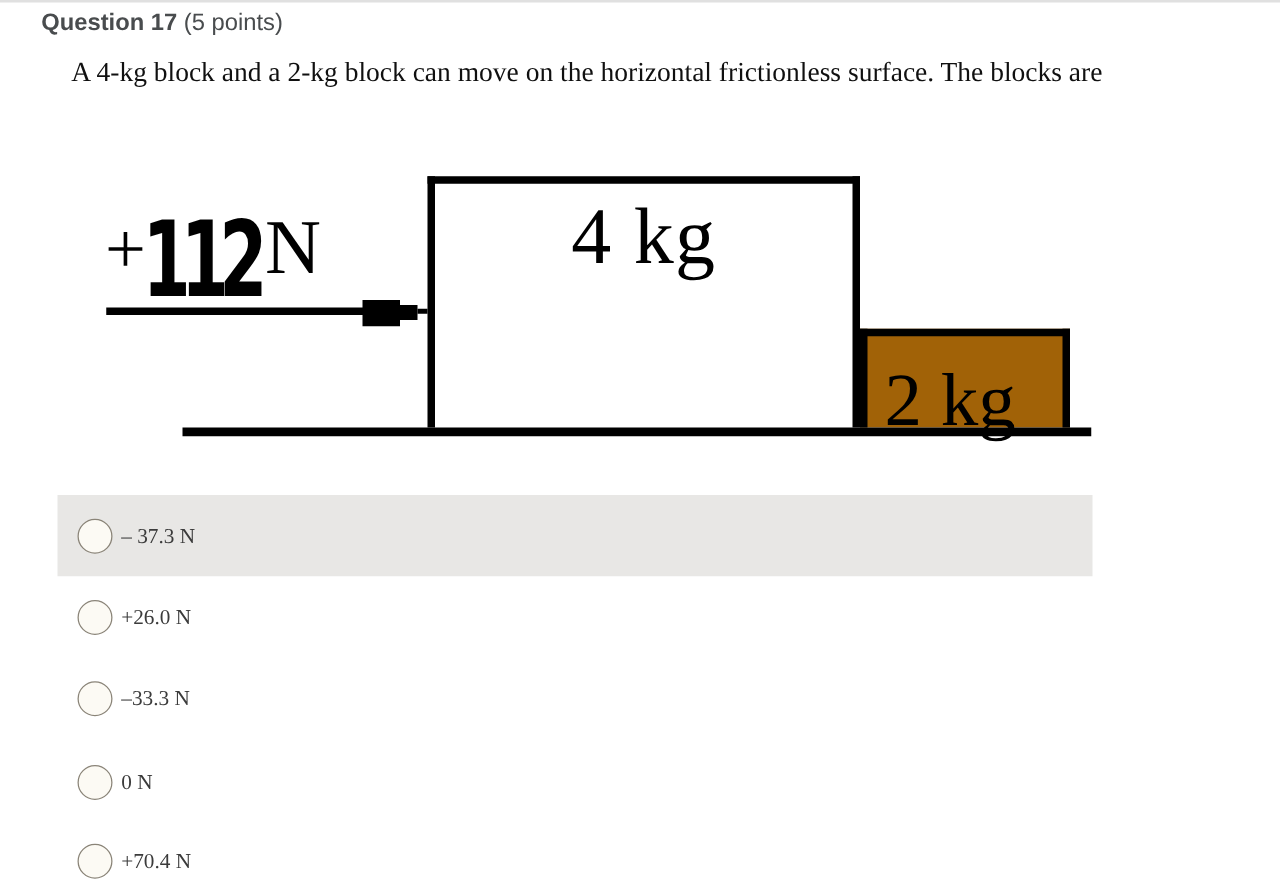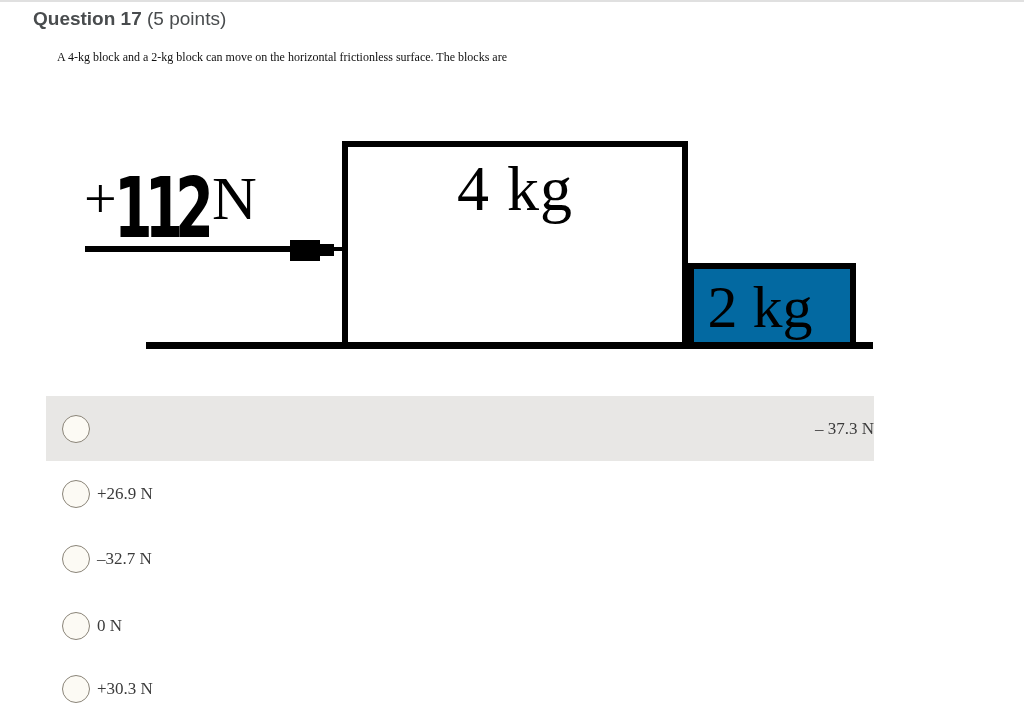--- a/index.html
+++ b/index.html
@@ -18,37 +18,37 @@
   .q-header {
     position:absolute; left:33px; top:8px;
     font-family:"Liberation Sans", sans-serif;
     font-size:19px; color:#494c4e; white-space:nowrap;
   }
   .q-title { font-weight:bold; }
   .q-points { font-weight:normal; }
   
   .q-text {
     position:absolute; left:57px; top:47px;
-    font-size:12px; line-height:21px; color:#101010;
+    font-size:22px; line-height:21px; color:#101010;
     white-space:nowrap;
   }
   
   .diagram { position:absolute; left:0; top:0; width:1024px; height:705px; pointer-events:none; }
   .diagram > div, .diagram > span { position:absolute; }
   .ground { left:146px; top:342px; width:727px; height:7px; background:#000; }
   .block4 {
     left:342px; top:141px; width:346px; height:201px;
     border:6px solid #000; border-bottom:none; background:#fff;
     box-sizing:border-box; display:flex; align-items:flex-start; justify-content:center;
   }
   .block4 .blabel { font-size:64px; line-height:1; transform:translateY(10px); letter-spacing:1px; color:#000; }
   .block2 {
     left:688px; top:263px; width:168px; height:79px;
-    border:6px solid #000; border-bottom:none; background:#0369a1;
-    box-sizing:border-box; display:flex; align-items:flex-start; justify-content:center;
+    border:6px solid #000; border-bottom:none; background:#a16207;
+    box-sizing:border-box; display:flex; align-items:flex-end; justify-content:center;
   }
   .block2 .blabel { font-size:60px; line-height:1; transform:translate(-12px,8px); color:#000; }
   .arrow-line  { left:85px;  top:246px; width:207px; height:6px;  background:#000; }
   .arrow-head1 { left:290px; top:240px; width:30px;  height:21px; background:#000; }
   .arrow-head2 { left:318px; top:244px; width:16px;  height:12px; background:#000; }
   .arrow-tip   { left:334px; top:247px; width:9px;   height:4px;  background:#000; }
   .force-plus  {
     left:84px; top:170px; font-size:58px; line-height:1;
     font-family:"Liberation Serif", serif; color:#000;
   }
@@ -71,21 +71,21 @@
   .option-row.highlighted { background:#e8e7e5; }
   .radio {
     width:28px; height:28px; border-radius:50%;
     background:#fcfaf4; border:1.5px solid #8a8478;
     box-sizing:border-box; flex:none;
   }
   .option-label {
     margin-left:7px; font-size:17px; color:#3b3b3b;
     font-family:"Liberation Serif", serif; white-space:nowrap;
   }
-  .row-0 { top:396px;justify-content:space-between; } .row-1 { top:461px; } .row-2 { top:526px; }
+  .row-0 { top:396px; } .row-1 { top:461px; } .row-2 { top:526px; }
   .row-3 { top:593px; } .row-4 { top:656px; }
 </style>
 </head>
 <body>
 
 <div class="top-border"></div>
 
 <div class="q-header">
   <span class="q-title">Question 17</span>
   <span class="q-points">(5 points)</span>
@@ -114,27 +114,27 @@
   <div class="ground"></div>
 </div>
 
 <div>
   <div class="option-row row-0 highlighted" style="background: rgb(232, 231, 229);">
     <span class="radio"></span>
     <span class="option-label">– 37.3 N</span>
   </div>
   <div class="option-row row-1">
     <span class="radio"></span>
-    <span class="option-label">+26.9 N</span>
+    <span class="option-label">+26.0 N</span>
   </div>
   <div class="option-row row-2">
     <span class="radio"></span>
-    <span class="option-label">–32.7 N</span>
+    <span class="option-label">–33.3 N</span>
   </div>
   <div class="option-row row-3">
     <span class="radio"></span>
     <span class="option-label">0 N</span>
   </div>
   <div class="option-row row-4">
     <span class="radio"></span>
-    <span class="option-label">+30.3 N</span>
+    <span class="option-label">+70.4 N</span>
   </div>
 </div>
 
 </body></html>

